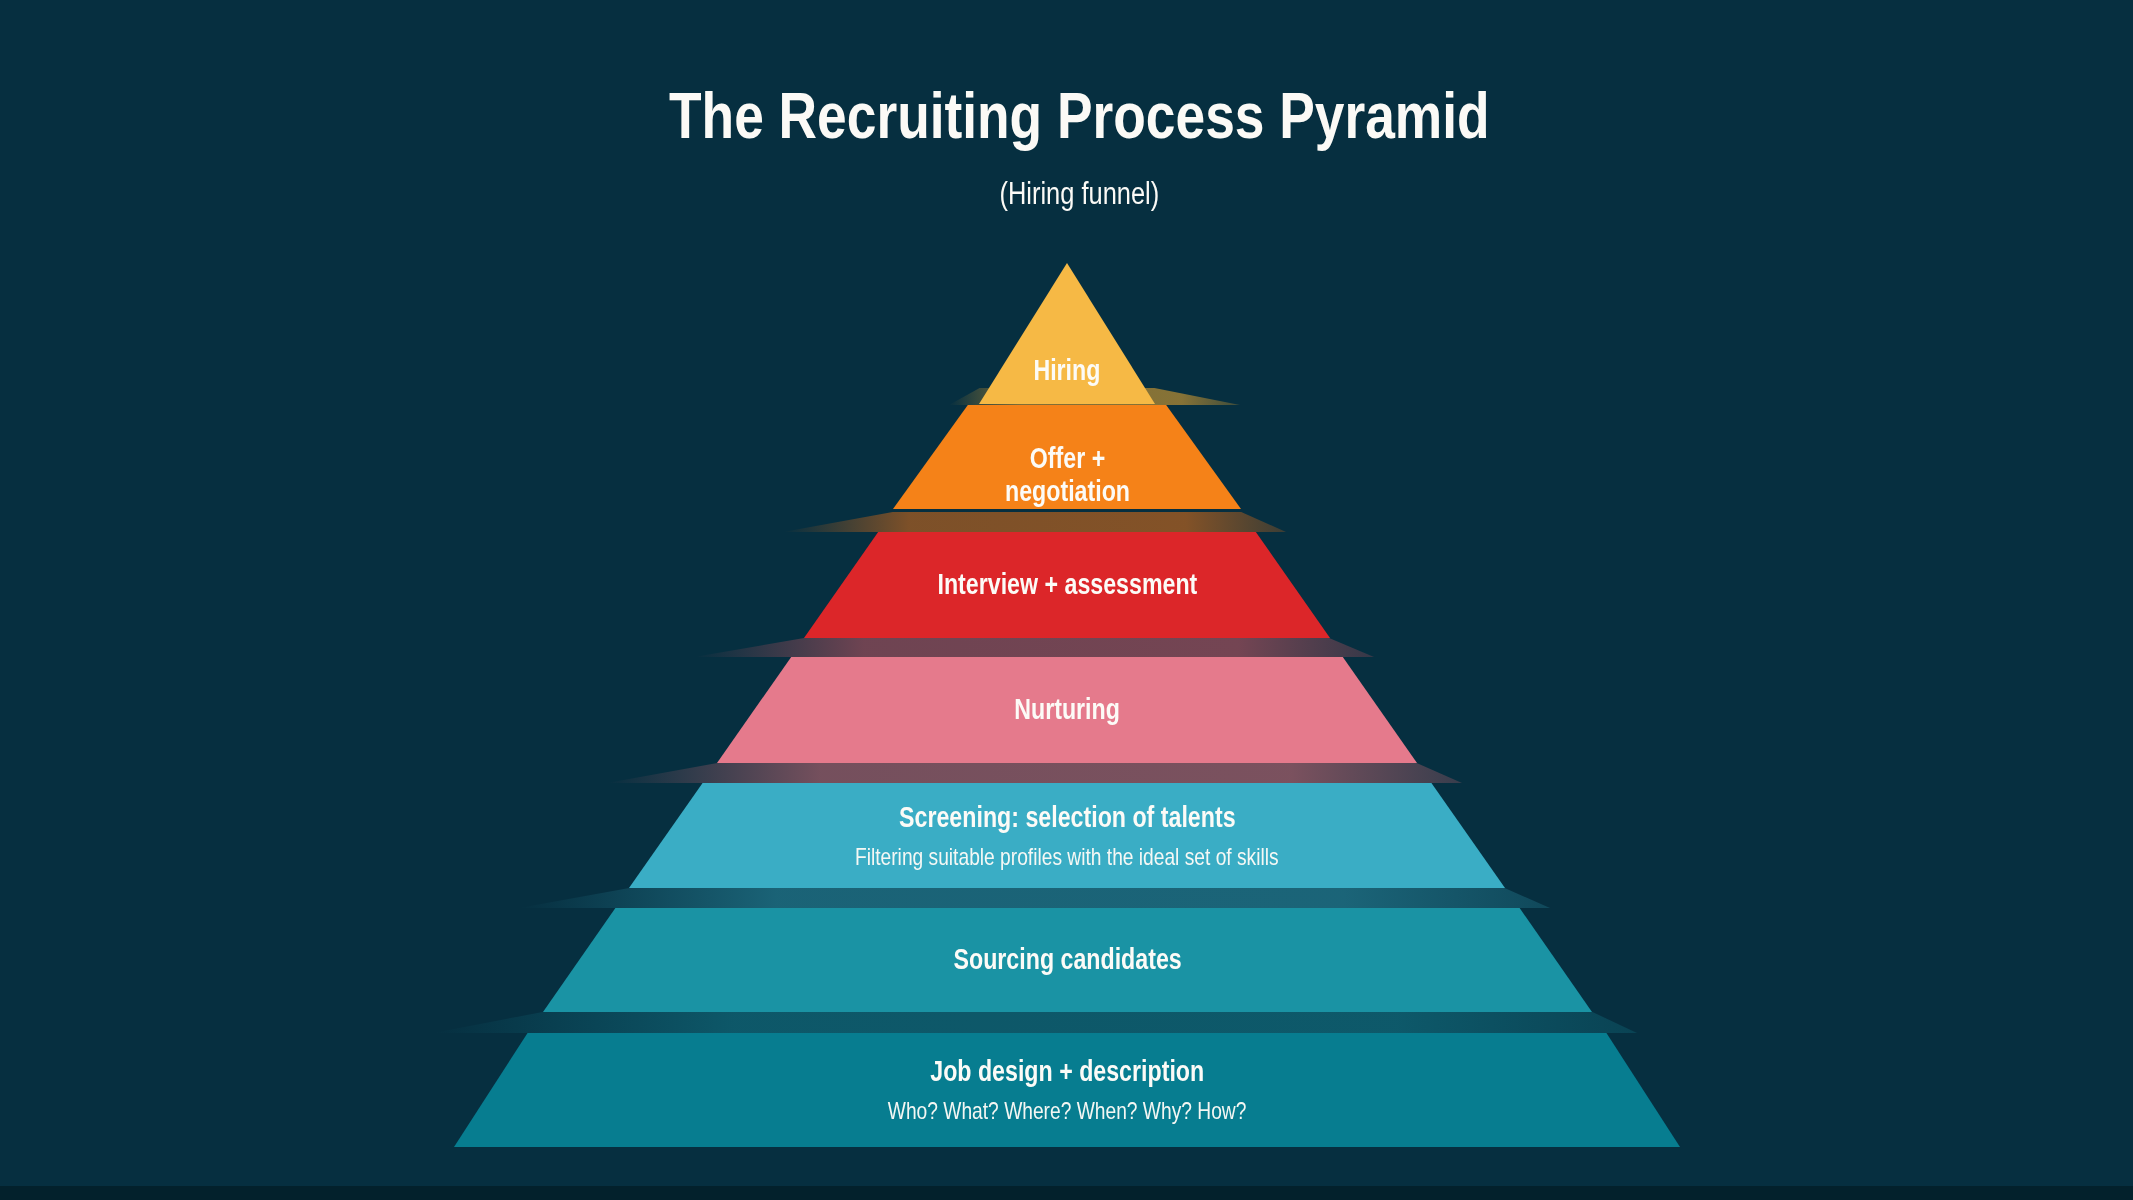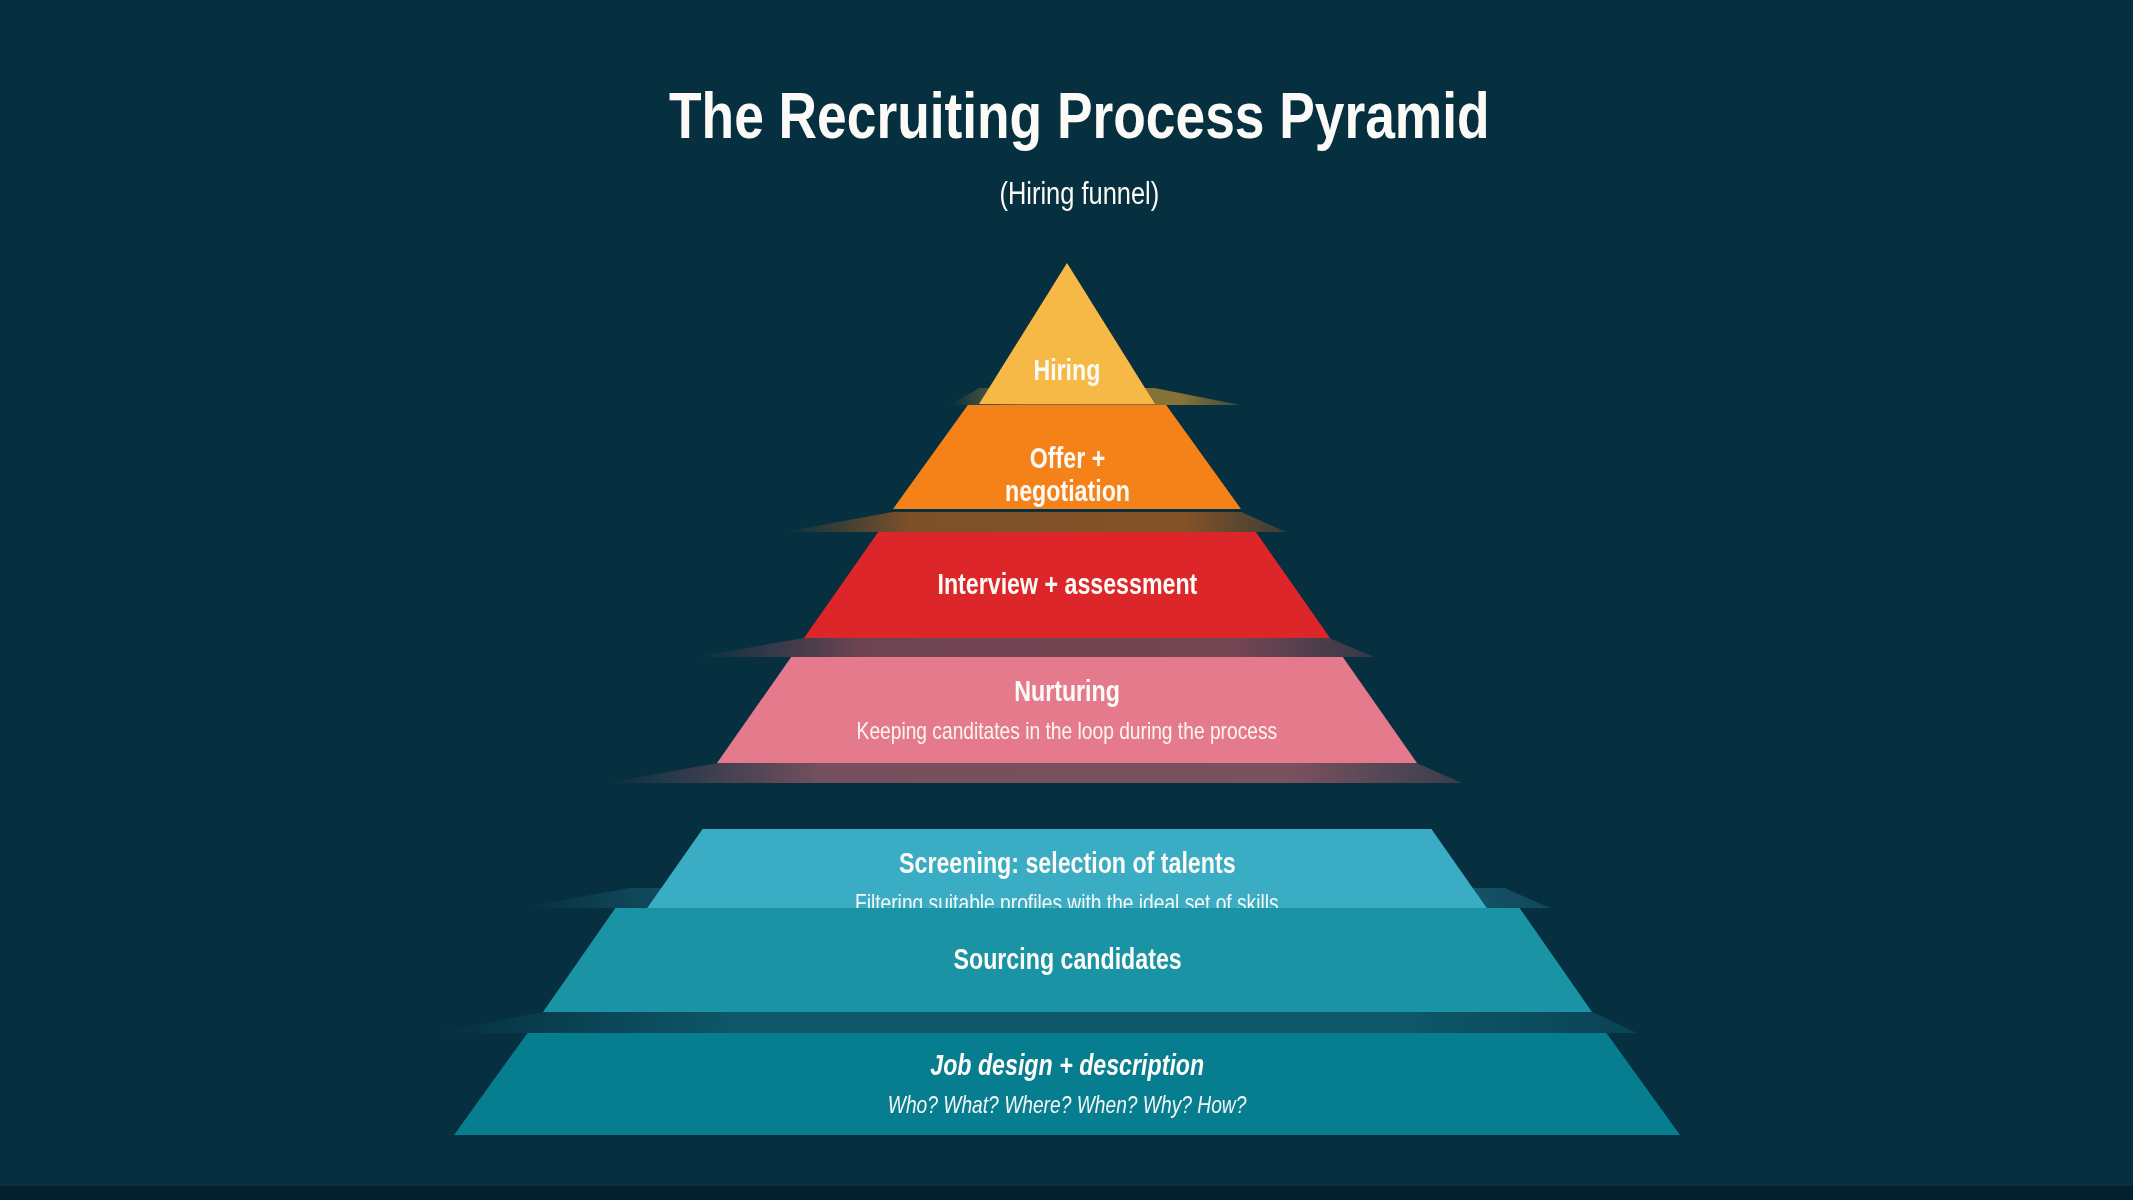--- a/index.html
+++ b/index.html
@@ -125,33 +125,32 @@
     <div class="level" style="left: 893px; top: 405px; width: 348px; height: 104px; clip-path: polygon(21.5% 0%, 78.5% 0%, 100% 100%, 0% 100%); background-color: rgb(245, 130, 24); justify-content: flex-end;">
       <div class="label wrap-narrow"><span>Offer + negotiation</span></div>
     </div>
 
     <div class="level" style="left: 804px; top: 532px; width: 526px; height: 106px; clip-path: polygon(14.1% 0%, 85.9% 0%, 100% 100%, 0% 100%); background-color: rgb(220, 38, 41);">
       <div class="label nowrap"><span>Interview + assessment</span></div>
     </div>
 
     <div class="level" style="left: 717px; top: 657px; width: 700px; height: 106px; clip-path: polygon(10.6% 0%, 89.4% 0%, 100% 100%, 0% 100%); background-color: rgb(229, 122, 140);">
       <div class="label nowrap"><span>Nurturing</span></div>
-      <div class="sub"><span>Keeping canditates in the loop during the process</span></div>
     </div>
 
-    <div class="level" style="left: 629px; top: 783px; width: 876px; height: 105px; clip-path: polygon(8.4% 0%, 91.6% 0%, 100% 100%, 0% 100%); background-color: rgb(58, 173, 197); margin-top: 46px;">
+    <div class="level" style="left: 629px; top: 783px; width: 876px; height: 105px; clip-path: polygon(8.4% 0%, 91.6% 0%, 100% 100%, 0% 100%); background-color: rgb(58, 173, 197);">
       <div class="label nowrap"><span>Screening: selection of talents</span></div>
       <div class="sub"><span>Filtering suitable profiles with the ideal set of skills</span></div>
     </div>
 
     <div class="level" style="left: 543px; top: 908px; width: 1049px; height: 104px; clip-path: polygon(6.9% 0%, 93.1% 0%, 100% 100%, 0% 100%); background-color: rgb(26, 147, 164);">
       <div class="label nowrap"><span>Sourcing candidates</span></div>
     </div>
 
-    <div class="level" style="left: 454px; top: 1033px; width: 1226px; height: 102px; clip-path: polygon(6% 0%, 94% 0%, 100% 100%, 0% 100%); background-color: rgb(7, 125, 144); font-style: italic;">
+    <div class="level" style="left: 454px; top: 1033px; width: 1226px; height: 114px; clip-path: polygon(6% 0%, 94% 0%, 100% 100%, 0% 100%); background-color: rgb(7, 125, 144);">
       <div class="label nowrap"><span>Job design + description</span></div>
       <div class="sub"><span>Who? What? Where? When? Why? How?</span></div>
     </div>
 
   </div>
 
   <div class="bottom-strip" style="background-color: rgb(3, 33, 44);"></div>
 
 </div>
 

